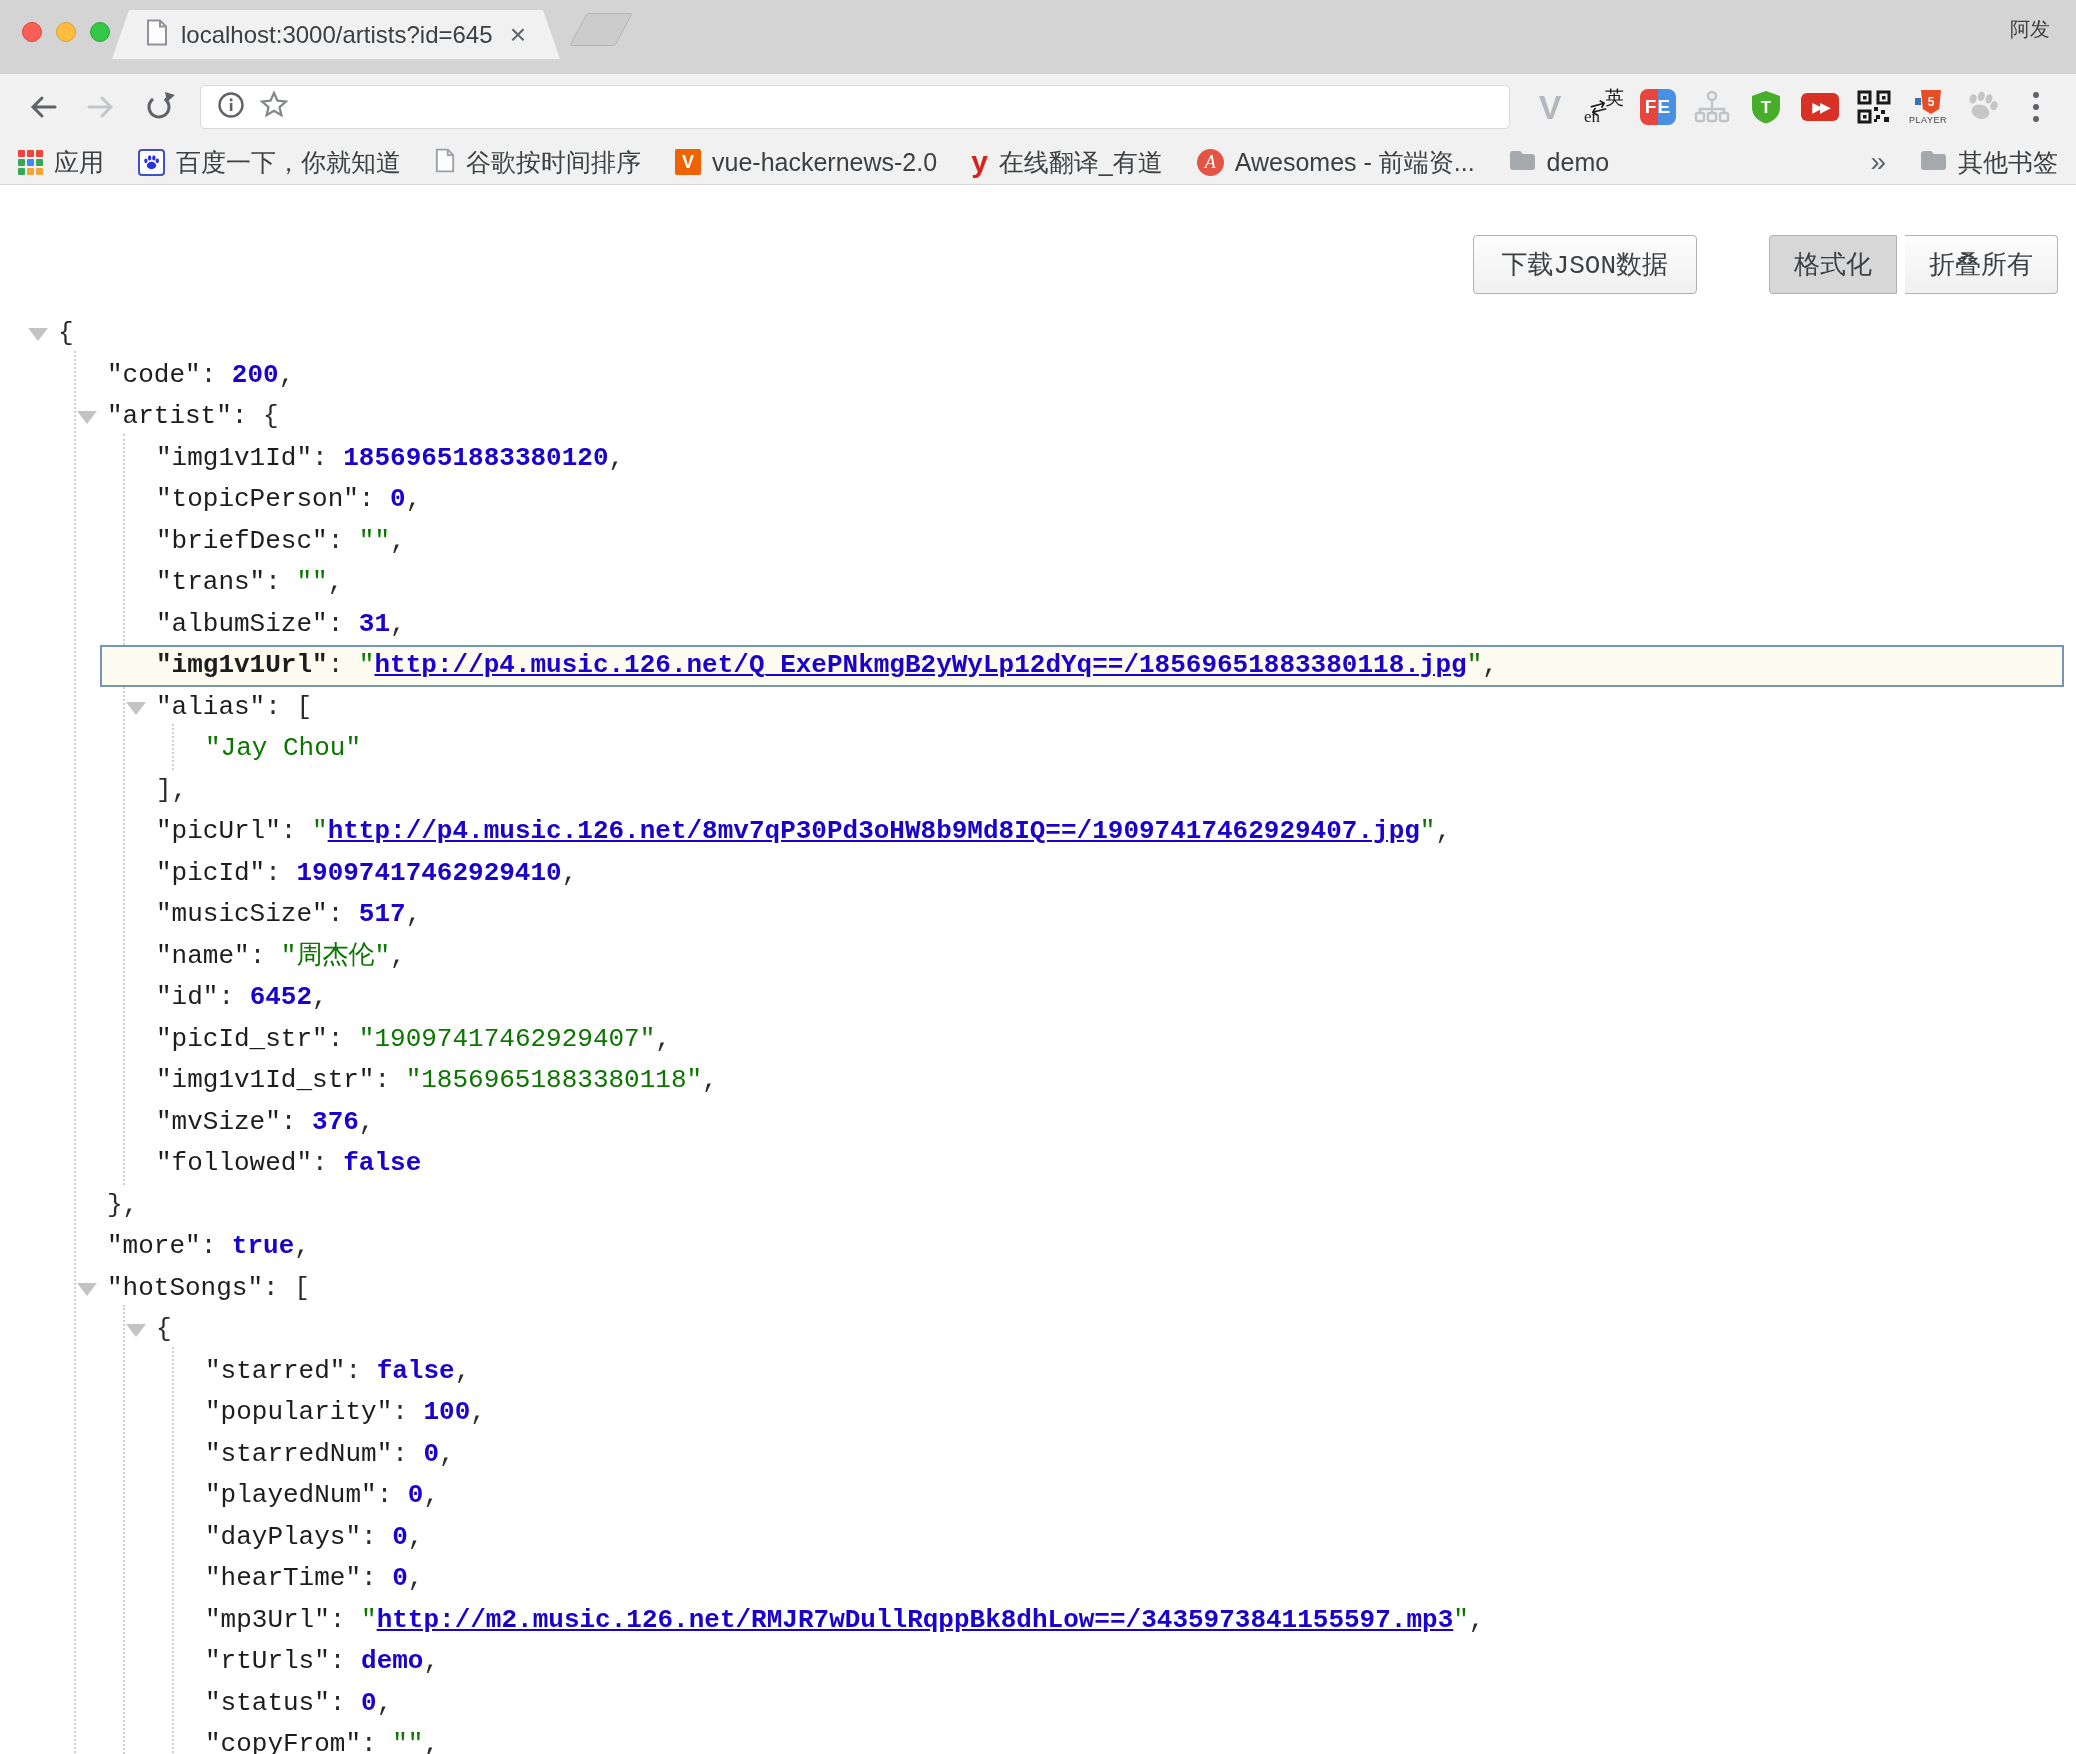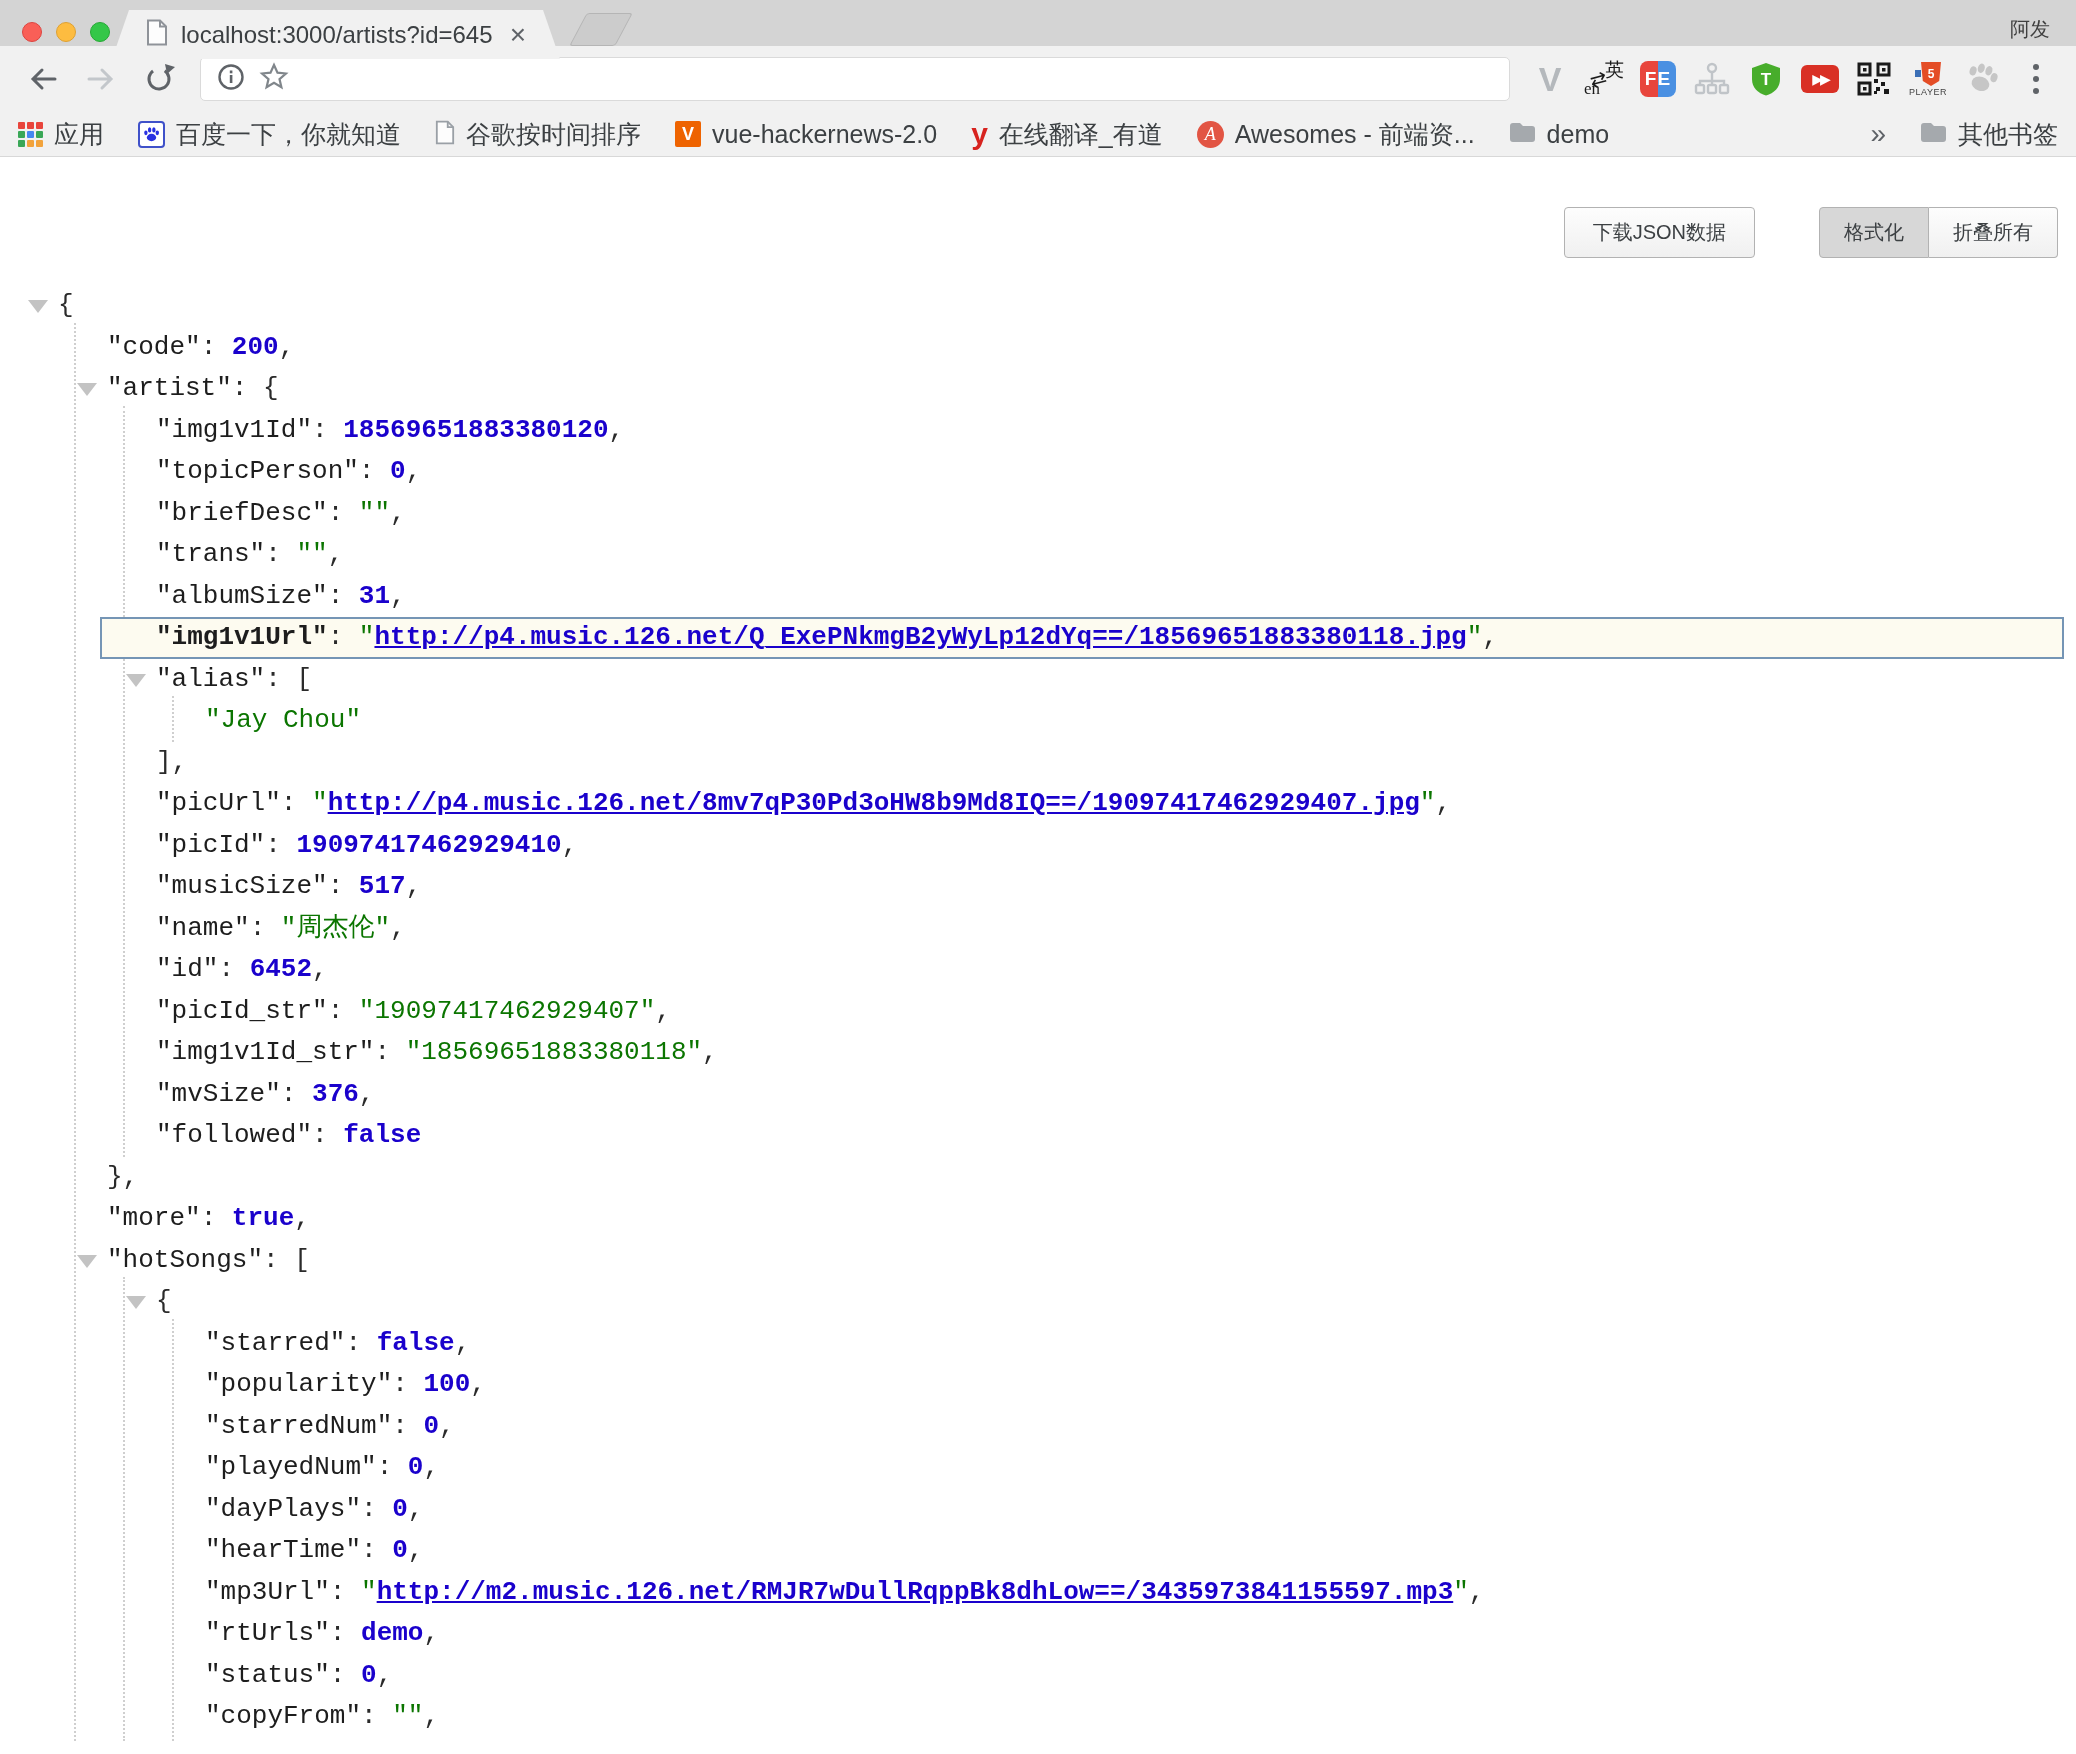--- a/index.html
+++ b/index.html
@@ -1,18 +1,18 @@
 <!DOCTYPE html>
 <html><head>
 <meta charset="utf-8">
 <style>
   html,body{margin:0;padding:0;overflow:hidden;}
   body{width:2076px;height:1754px;background:#fff;font-family:"Liberation Sans","DejaVu Sans",sans-serif;}
   
-  .tabstrip{position:relative;height:46px;background:#d4d4d4;}
+  .tabstrip{position:relative;height:74px;background:#d4d4d4;}
   .traffic{position:absolute;left:22px;top:22px;display:flex;gap:14px;}
   .light{width:20px;height:20px;border-radius:50%;box-sizing:border-box;}
   .light.red{background:#f95f57;border:1px solid #dd4440;}
   .light.yellow{background:#fdbc40;border:1px solid #deA133;}
   .light.green{background:#34c748;border:1px solid #26a935;}
   .tab{position:absolute;left:112px;top:10px;width:448px;height:49px;background:#f1f1f1;
        clip-path:polygon(0 100%,17px 0,calc(100% - 17px) 0,100% 100%);
        display:flex;align-items:center;padding:0 34px;box-sizing:border-box;gap:13px;}
   .tab-title{flex:1;font-size:24px;color:#3c4043;white-space:nowrap;overflow:hidden;}
   .tab-close{font-size:28px;color:#5f6368;line-height:1;}
@@ -53,22 +53,22 @@
   .sq-v{width:26px;height:26px;background:#ee6300;color:#fff;font-weight:bold;font-size:18px;
         display:flex;align-items:center;justify-content:center;border-radius:2px;}
   .yd{font-size:30px;font-weight:bold;color:#d7231f;line-height:1;}
   .aw{width:27px;height:27px;border-radius:50%;background:#e25544;color:#fff;font-size:18px;
       font-family:"Liberation Serif","DejaVu Serif",serif;font-style:italic;display:flex;align-items:center;justify-content:center;}
   .bm-spacer{flex:1;}
   .chev{font-size:28px;color:#5f6368;}
   
   .content{position:relative;height:1584px;background:#fff;}
   .actions{position:absolute;top:50px;right:18px;display:flex;gap:64px;z-index:5;}
-  .btn{font-size:20px;color:#3c4043;background:linear-gradient(#fdfdfd,#f0f0f0);border:1px solid #b2b2b2;
-       border-radius:4px;padding:11px 28px;font-family:Liberation Sans, sans-serif;}
+  .btn{font-size:26px;color:#3c4043;background:linear-gradient(#fdfdfd,#f0f0f0);border:1px solid #b2b2b2;
+       border-radius:4px;padding:11px 28px;font-family:Liberation Mono, monospace;margin-left:8px;}
   .seg{display:flex;}
   .seg .btn{border-radius:0;padding:11px 24px;}
   .seg .btn.first{border-radius:4px 0 0 4px;}
   .seg .btn.last{border-radius:0 4px 4px 0;border-left:none;}
   .btn.active{background:#d7d7d7;}
   
   .json{position:absolute;inset:0;padding-top:128px;box-sizing:border-box;
         font-family:"Liberation Mono","DejaVu Sans Mono",monospace;font-size:26px;}
   .jrow{position:relative;height:41.5px;line-height:41.5px;white-space:nowrap;z-index:1;}
   .jrow.hl{background:#fdfbf0;border:2px solid #7595b5;box-sizing:border-box;line-height:37px;}

